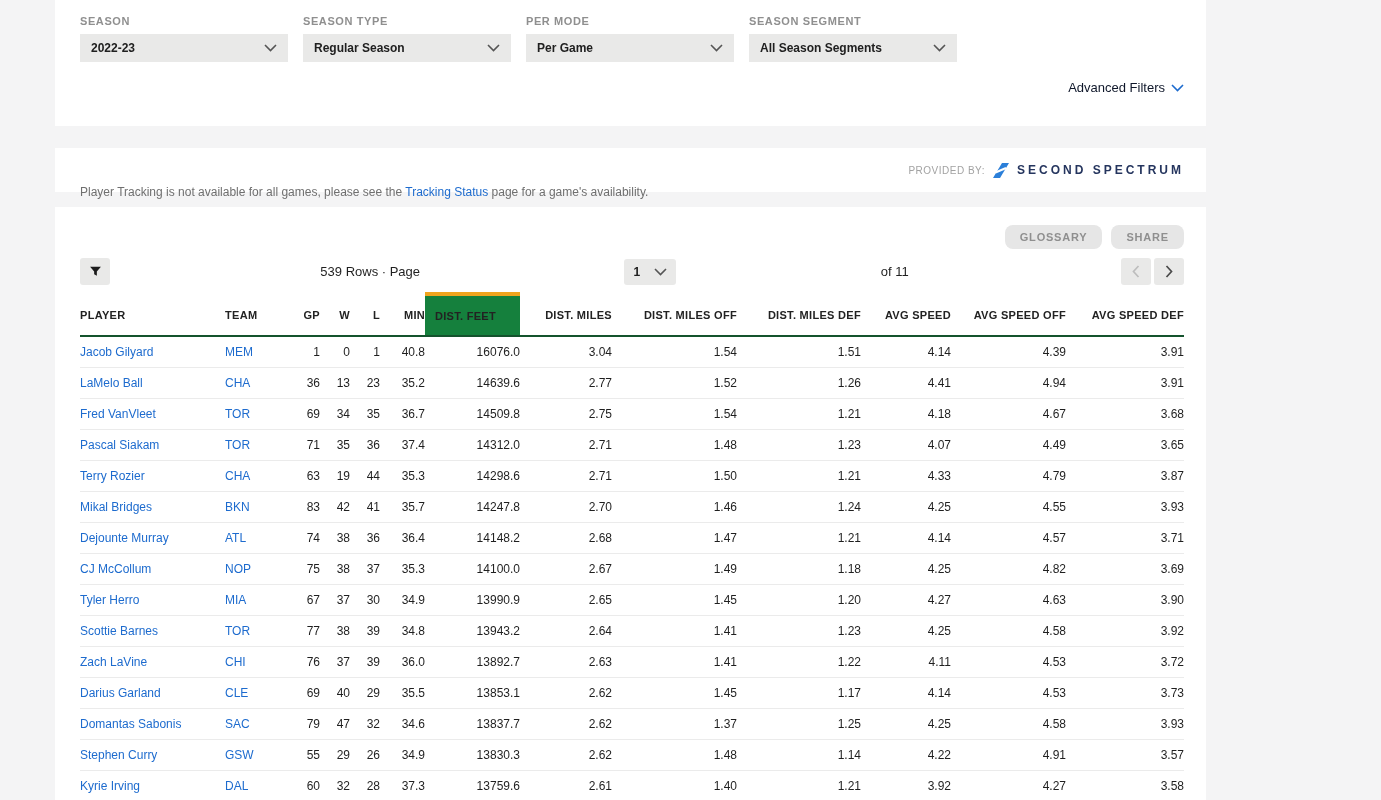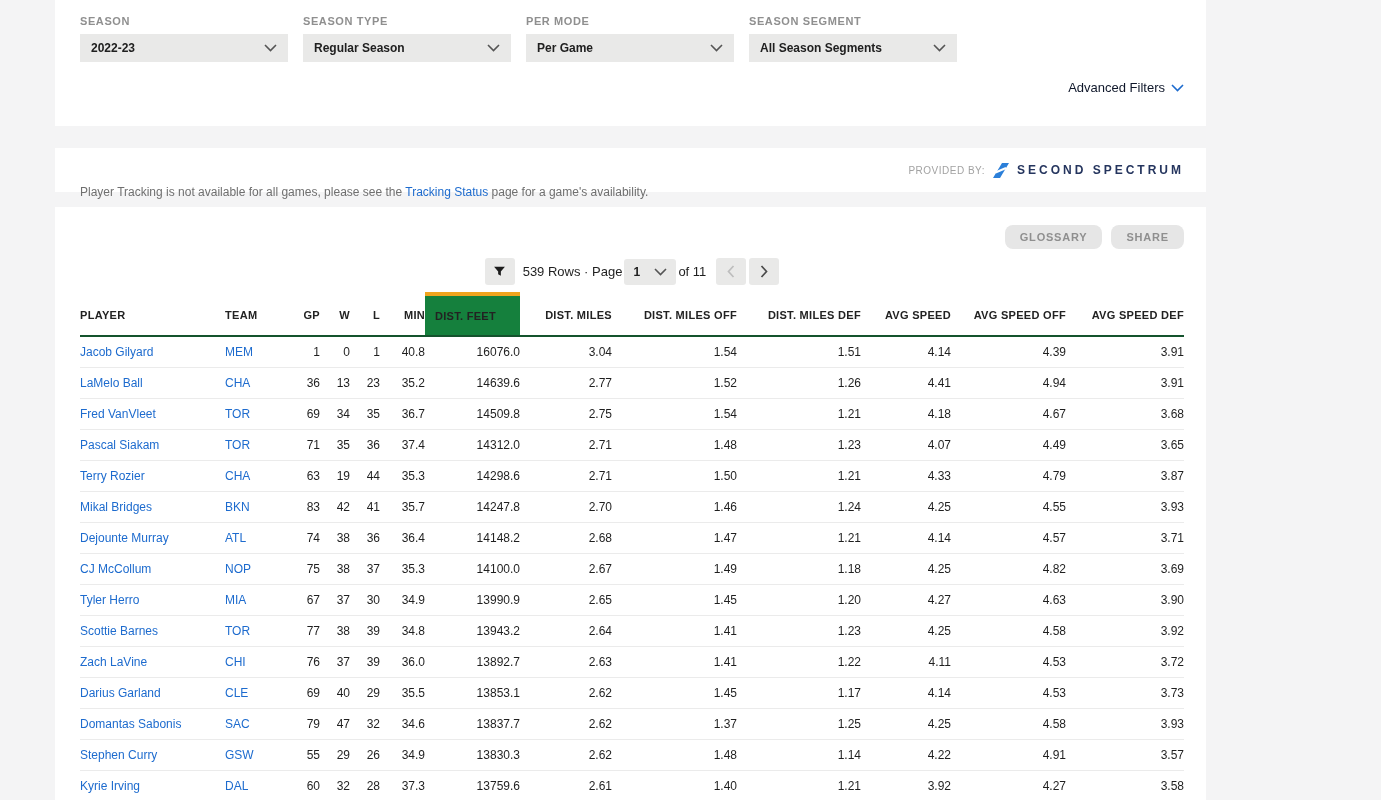--- a/index.html
+++ b/index.html
@@ -44,22 +44,22 @@
   .provided-by { font-size:10px; color:#a2a2a2; letter-spacing:0.5px; }
   .provider-name { font-size:12px; font-weight:bold; color:#25355e; letter-spacing:3px; }
   
   .table-card { top:207px; height:593px; padding:18px 22px 0 25px; }
   .toolbar { display:flex; justify-content:flex-end; gap:9px; }
   .tool-btn {
     background:#e6e6e6; border:none; border-radius:8px;
     color:#8f8f8f; font-size:11px; font-weight:bold; letter-spacing:0.8px;
     padding:6px 15px; cursor:pointer; font-family:inherit;
   }
-  .pagination { margin-top:9px; display:flex; justify-content:center;
-    align-items:center; gap:2px; }
+  .pagination { margin-top:9px; display:flex; justify-content:space-between;
+    align-items:center; gap:10px; }
   .icon-btn {
     background:#e9e9e8; border:none; border-radius:3px;
     width:30px; height:27px; display:flex; align-items:center;
     justify-content:center; cursor:pointer;
   }
   .pg-text { font-size:13px; color:#1f1f1f; margin-left:6px; }
   .pg-select {
     width:52px; height:26px; background:#e9e9e8; border-radius:3px;
     display:flex; align-items:center; justify-content:space-between;
     padding:0 9px; cursor:pointer;

